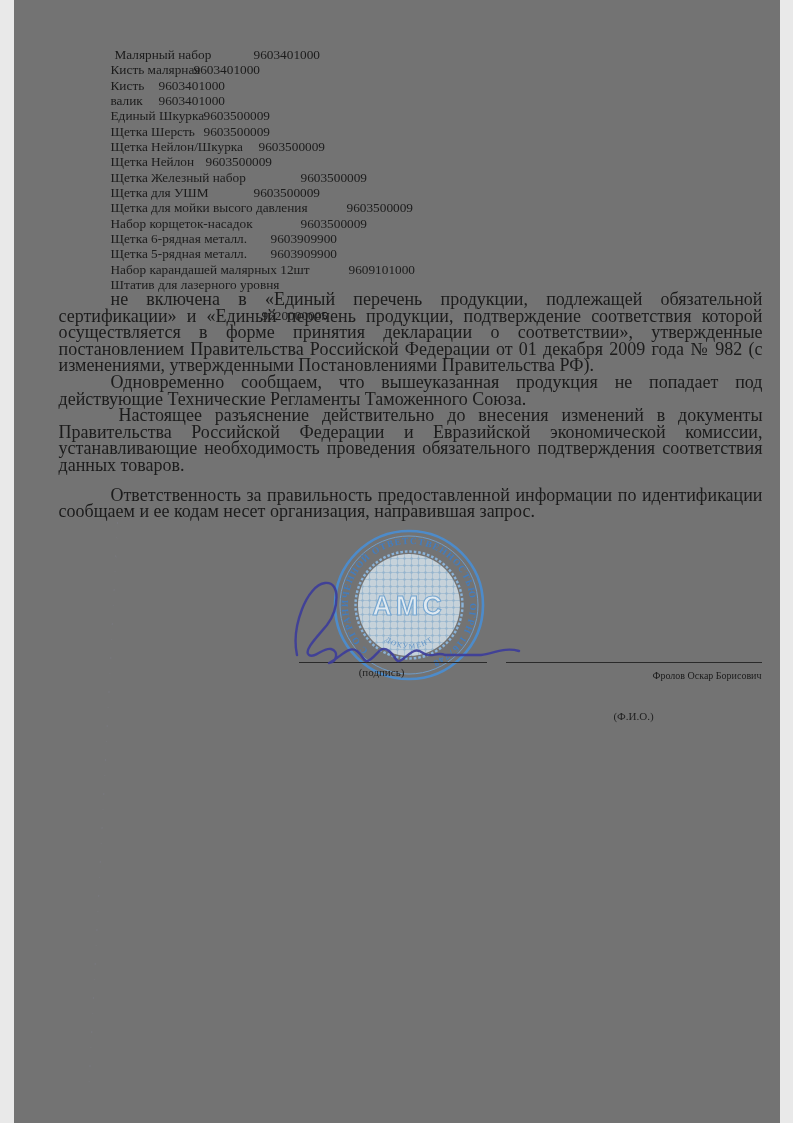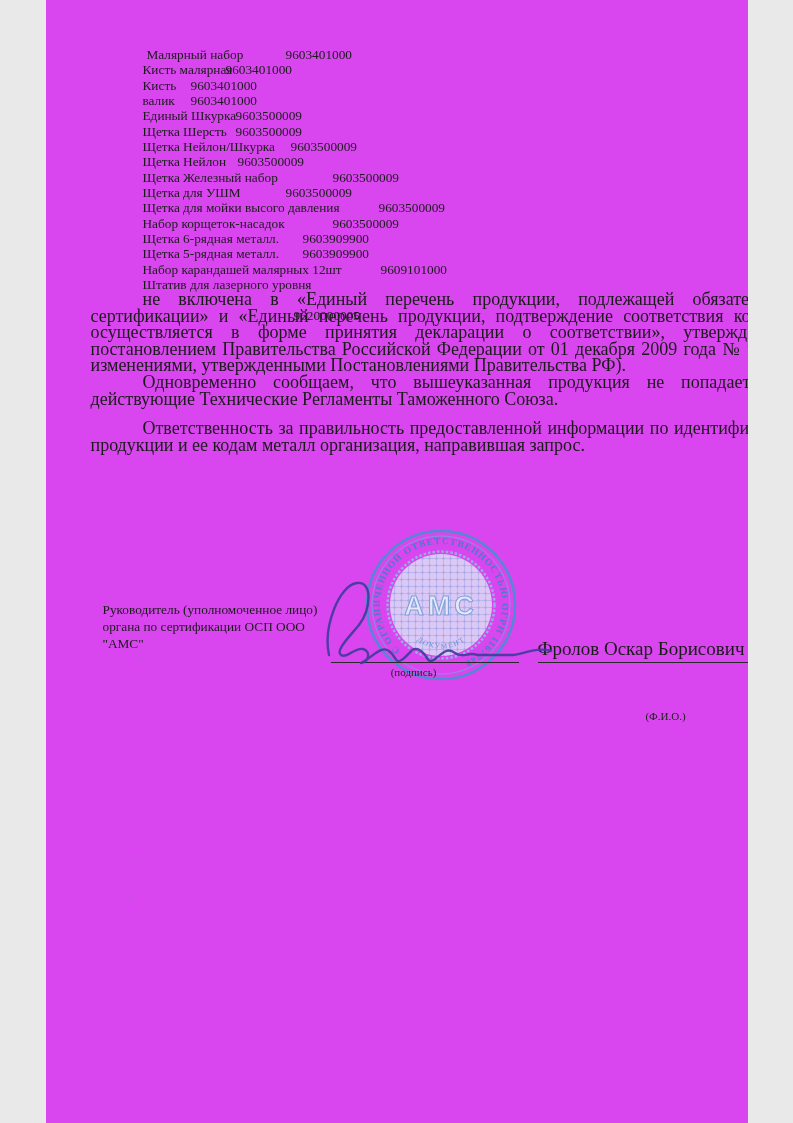--- a/index.html
+++ b/index.html
@@ -1,18 +1,18 @@
 <!DOCTYPE html>
 <html><head>
 <meta charset="utf-8">
 <style>
   html,body { margin:0; padding:0; background:#e9e9e9; }
   .page {
-    position:relative; width:702px; height:1123px; margin:0 auto;
-    background:#d946ef; overflow:hidden;
+    position:relative; width:766px; height:1123px; margin:0 auto;
+    background:#737373; overflow:hidden;
     font-family:"Liberation Serif", serif; color:#1b1b1b;
   }
   
   .artifact-line {
     position:absolute; left:122px; top:148px; width:1px; height:942px;
     background:repeating-linear-gradient(to bottom,
       rgba(125,125,140,0.40) 0 2px, transparent 2px 16px,
       rgba(125,125,140,0.25) 16px 17px, transparent 17px 34px);
     transform:rotate(2.9deg); transform-origin:top center;
   }
@@ -38,22 +38,22 @@
     position:absolute; height:0; border-top:1px solid #2a2a2a;
   }
   .sign-rule  { left:285px; top:662px; width:188px; }
   .name-rule  { left:492px; top:662px; width:256px; }
   .sig-caption {
     position:absolute; font-size:11px; color:#222; text-align:center;
   }
   .caption-sign { left:274px; top:666px; width:188px; }
   .caption-fio  { left:492px; top:666px; width:256px;margin-top:44px; }
   .sig-name {
-    position:absolute; left:492px; top:638px; width:256px;
-    font-size:19px; text-align:left;
+    position:absolute; left:492px; top:670px; width:256px;
+    font-size:10px; text-align:right;
   }
   .stamp-svg { position:absolute; left:317px; top:527px; opacity:0.92; }
   .signature-svg { position:absolute; left:265px; top:565px; }
 </style>
 </head>
 <body>
 
 <div class="page">
 
   <div class="artifact-line"></div>
@@ -73,28 +73,24 @@
       <div class="product-line"><span>Набор корщеток-насадок</span><span class="product-code" style="left: 190px;">9603500009</span></div>
       <div class="product-line"><span>Щетка 6-рядная металл.</span><span class="product-code" style="left: 160px;">9603909900</span></div>
       <div class="product-line"><span>Щетка 5-рядная металл.</span><span class="product-code" style="left: 160px;">9603909900</span></div>
       <div class="product-line"><span>Набор карандашей малярных 12шт</span><span class="product-code" style="left: 238px; text-align: center;">9609101000</span></div>
       <div class="product-line"><span>Штатив для лазерного уровня</span><span class="product-code" style="left: 151px; margin-top: 31px;">9620000005</span></div>
     </div>
 
   <div class="paras">
     <p class="doc-para">не включена в «Единый перечень продукции, подлежащей обязательной сертификации» и «Единый перечень продукции, подтверждение соответствия которой осуществляется в форме принятия декларации о соответствии», утвержденные постановлением Правительства Российской Федерации от 01 декабря 2009 года № 982 (с изменениями, утвержденными Постановлениями Правительства РФ).</p>
     <p class="doc-para">Одновременно сообщаем, что вышеуказанная продукция не попадает под действующие Технические Регламенты Таможенного Союза.</p>
-    <p class="doc-para gap-before">Ответственность за правильность предоставленной информации по идентификации продукции и ее кодам металл организация, направившая запрос.</p>
+    <p class="doc-para indent-lg">Настоящее разъяснение действительно до внесения изменений в документы Правительства Российской Федерации и Евразийской экономической комиссии, устанавливающие необходимость проведения обязательного подтверждения соответствия данных товаров.</p>
+    <p class="doc-para gap-before">Ответственность за правильность предоставленной информации по идентификации сообщаем и ее кодам несет организация, направившая запрос.</p>
   </div>
 
-  <div class="sig-left">
-    <div>Руководитель (уполномоченное лицо)</div>
-    <div>органа по сертификации ОСП ООО</div>
-    <div>"АМС"</div>
-  </div>
 
   <svg class="stamp-svg" width="156" height="156" viewBox="0 0 156 156">
     <defs>
       <pattern id="guil" width="7" height="7" patternUnits="userSpaceOnUse">
         <rect width="7" height="7" fill="#ddecf7"></rect>
         <path d="M0 3.5 H7 M3.5 0 V7" stroke="#b5d4ec" stroke-width="1"></path>
         <circle cx="3.5" cy="3.5" r="1.2" fill="#9ec6e6"></circle>
       </pattern>
       <path id="ringPath" d="M 78,78 m -61,0 a 61,61 0 1,1 122,0 a 61,61 0 1,1 -122,0" fill="none"></path>
       <path id="botPath" d="M 48,108 a 40,40 0 0,0 60,0" fill="none"></path>

